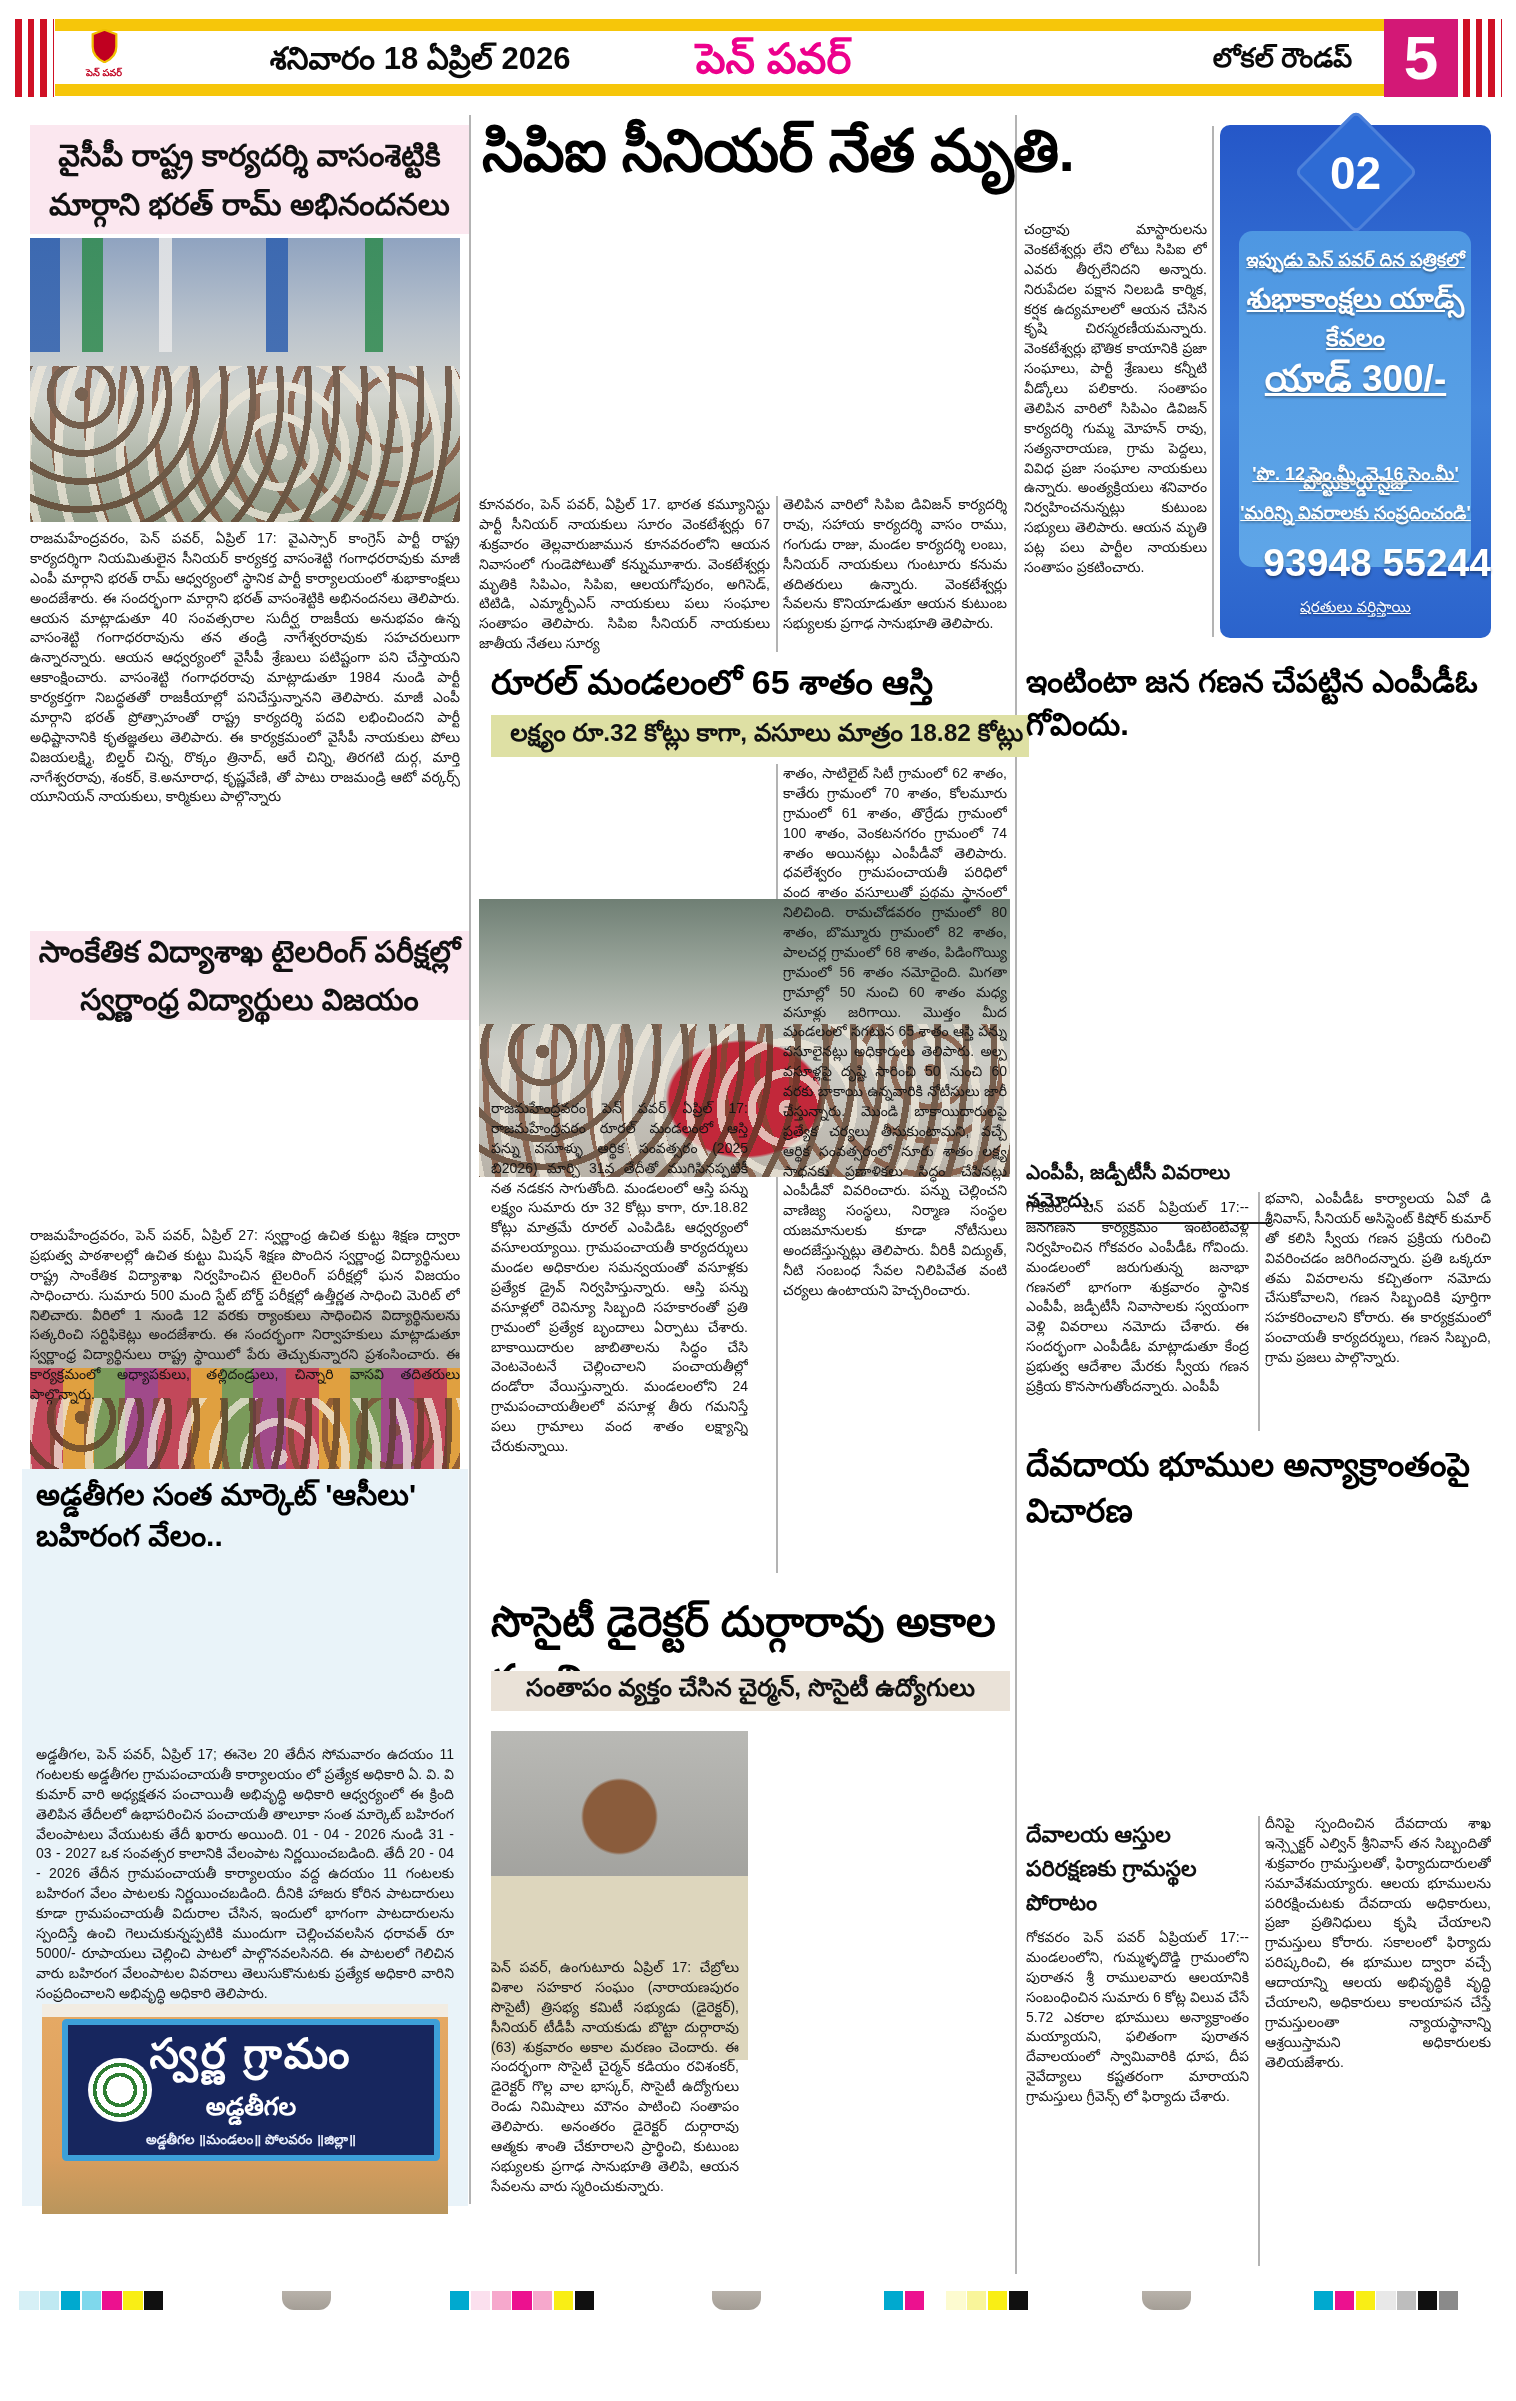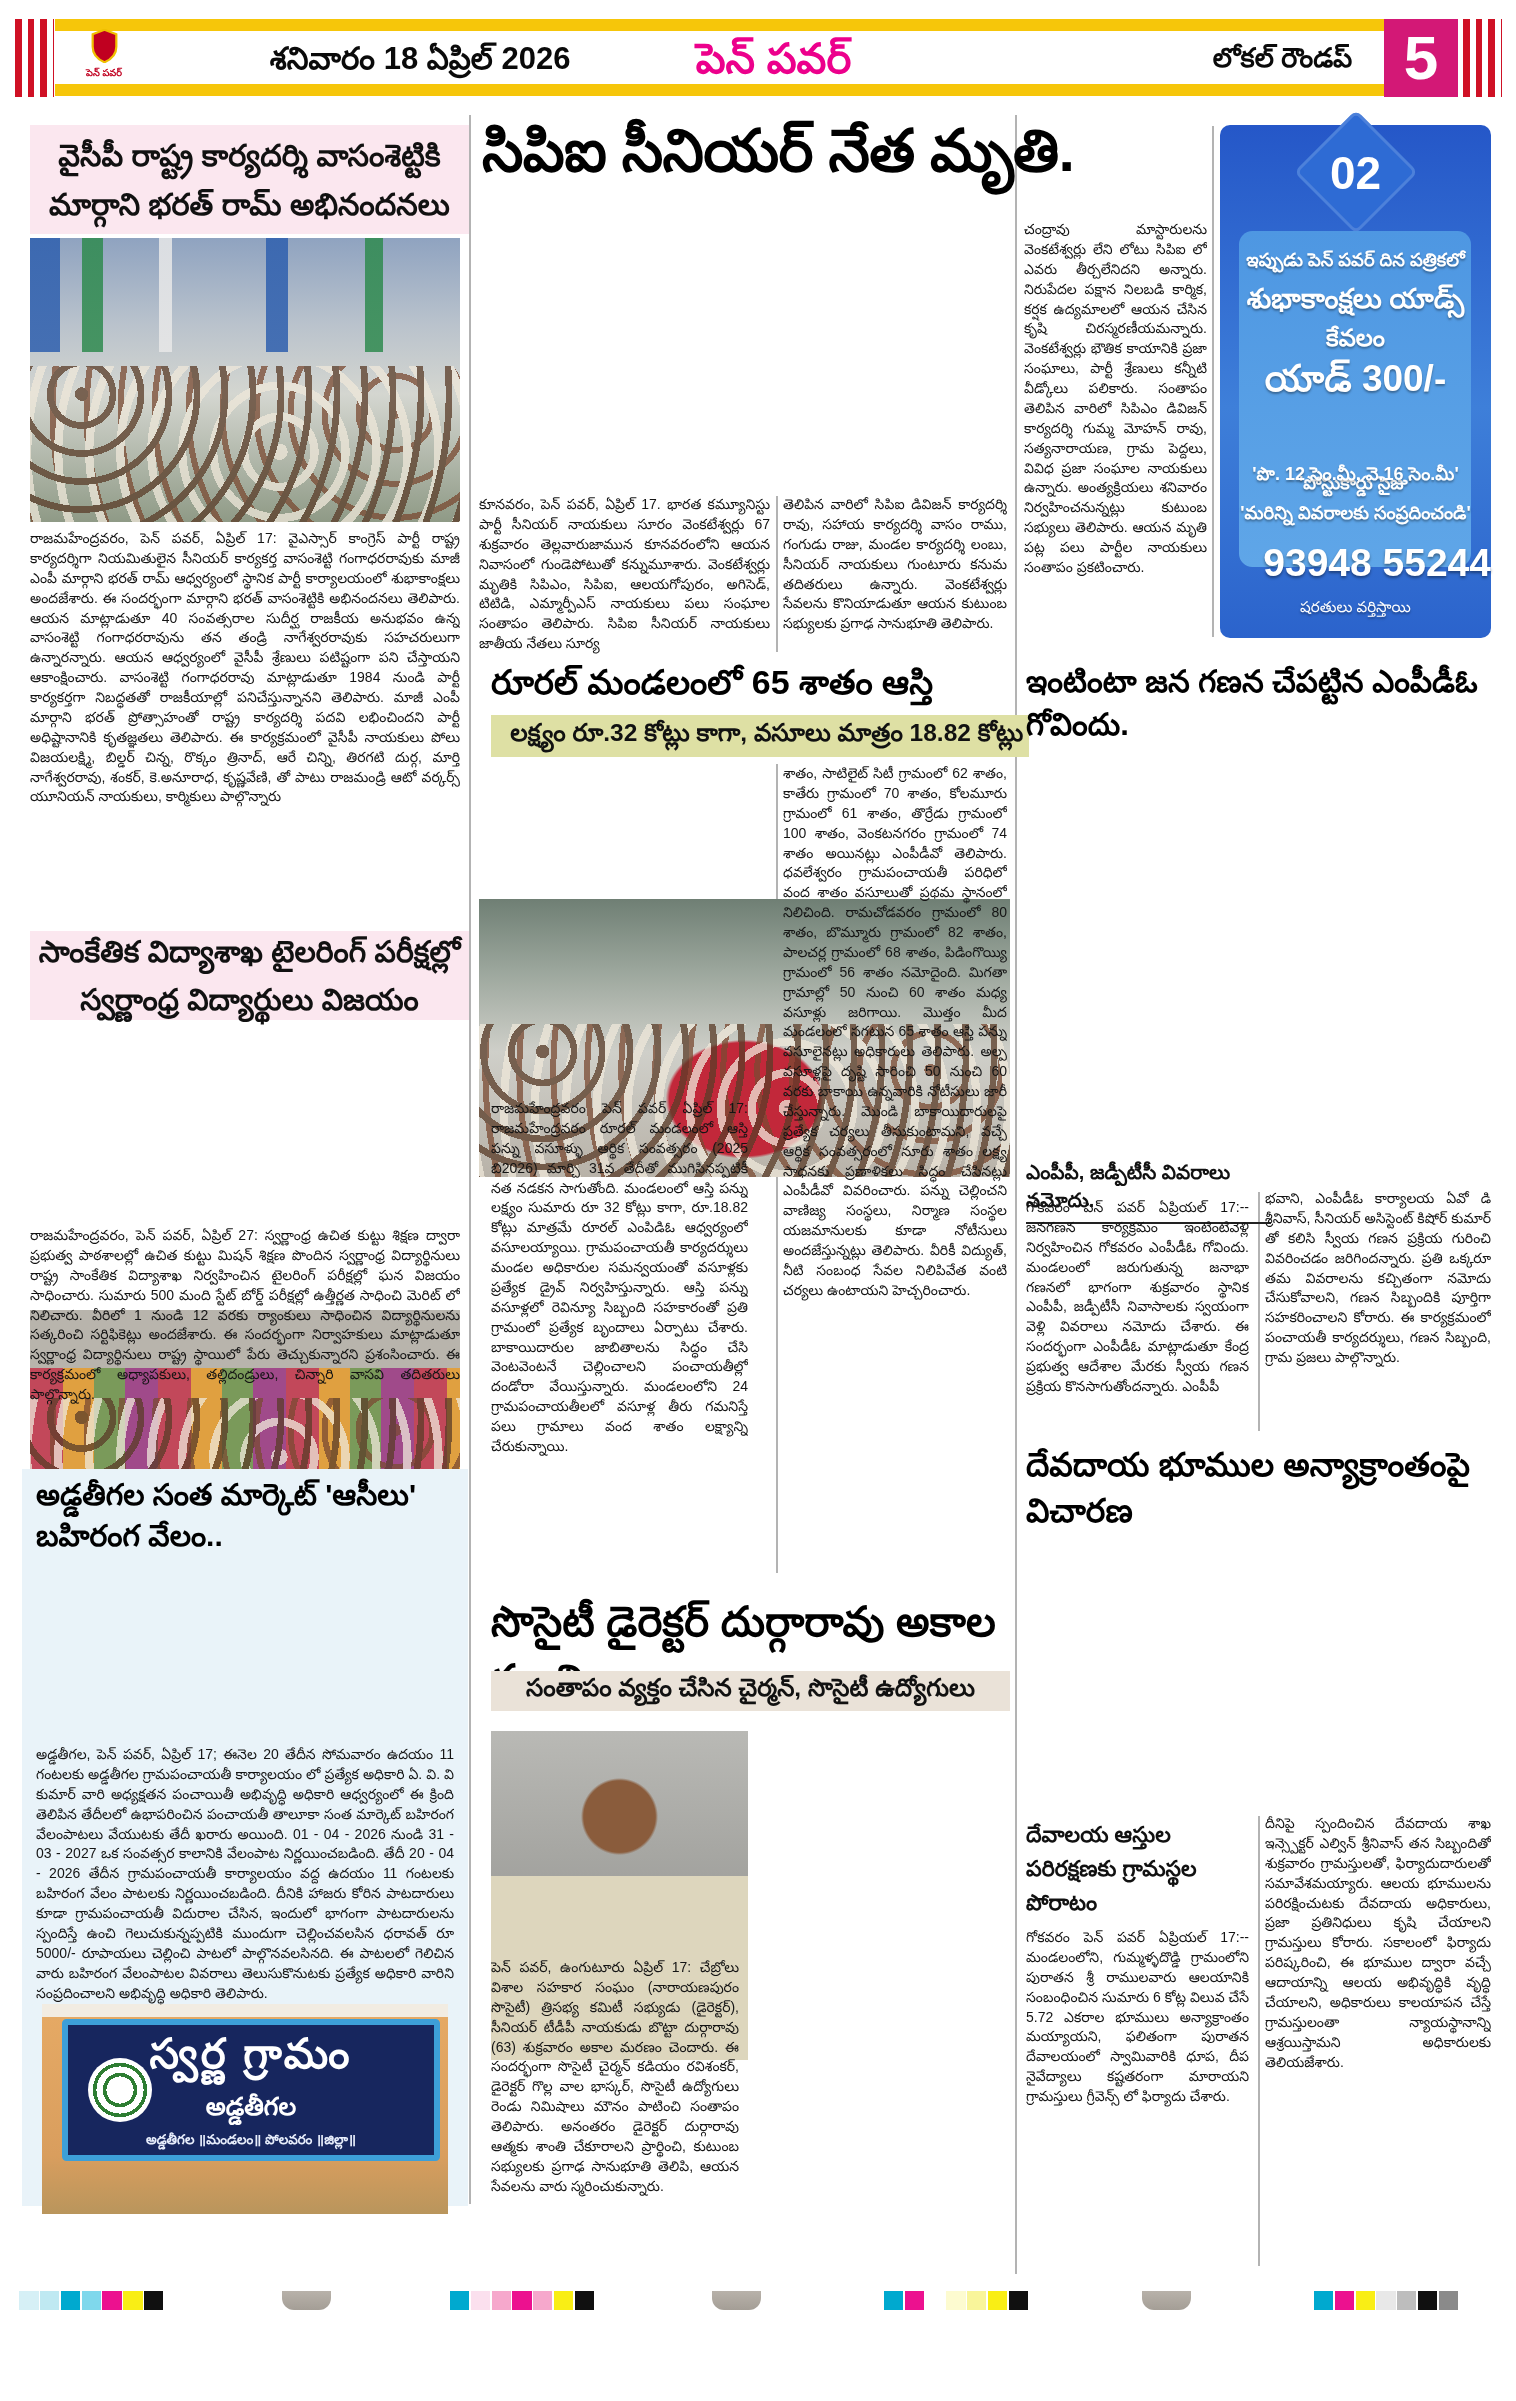--- a/index.html
+++ b/index.html
@@ -64,21 +64,21 @@
   .sign-small{color:#e8eefc;font-size:13.4px;font-weight:700;}
 
   
   .ad{background:linear-gradient(180deg,#2557c8 0%,#3e7fd9 55%,#2b63cc 100%);border-radius:10px;}
   .ad-diamond{position:absolute;left:50%;top:3px;width:88px;height:88px;transform:translateX(-50%) rotate(45deg);
     background:#2e6bd4;border-radius:7.4px;box-shadow:0 0 0 3px rgba(255,255,255,.15) inset;}
   .ad-badge{position:absolute;left:50%;top:21px;transform:translateX(-50%);color:#fff;font-size:46px;font-weight:800;}
   .ad-panel{position:absolute;left:19.3px;top:106px;width:232px;height:336px;border-radius:13.4px;
     background:linear-gradient(180deg,#4e97e2 0%,#5fa6e8 100%);}
   .ad-line{position:absolute;left:0;width:100%;text-align:center;color:#ffffff;font-weight:700;
-    text-shadow:0 1.5px 2.2px rgba(0,0,0,.35);}
+    text-shadow:0 1.5px 2.2px rgba(0,0,0,.35);text-decoration:underline;}
   .ad-phone{position:absolute;left:0;width:100%;text-align:right;color:#fff;font-size:39px;font-weight:800;
     text-shadow:0 2.2px 3px rgba(0,0,0,.4);}
 
   
   .pm-host{position:absolute;left:0;top:2291px;width:1516px;height:22px;}
   .pm-group{position:absolute;top:0;display:flex;gap:1.5px;}
   .pm-sq{width:19.3px;height:19.3px;}
   .pm-blob{position:absolute;top:0;width:49px;height:19.3px;border-radius:0 0 12px 12px;
     background:linear-gradient(180deg,#b8b2aa,#a49e96);}
 </style>

